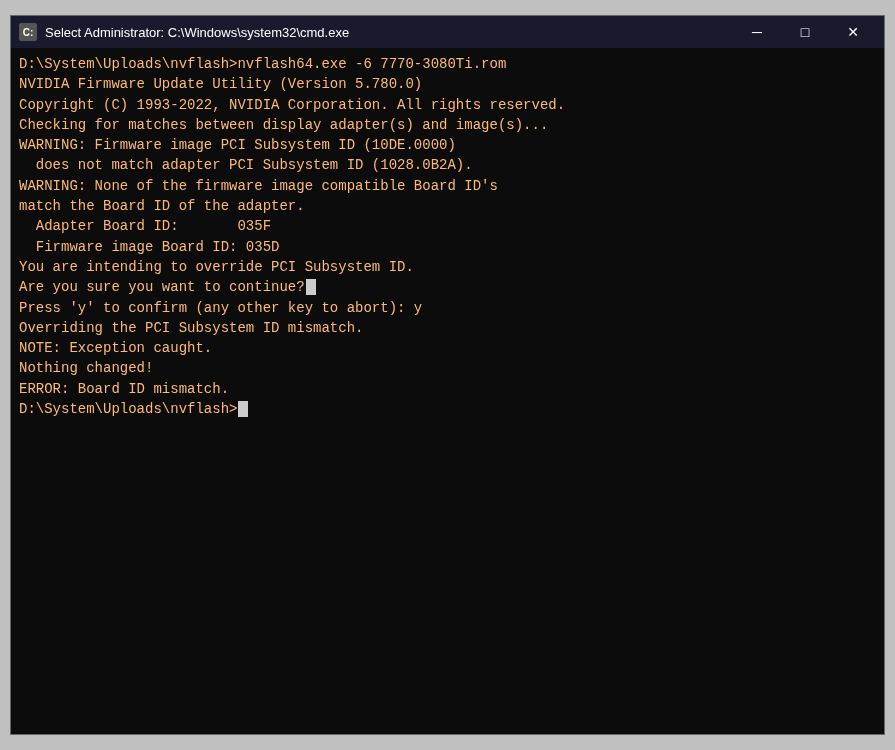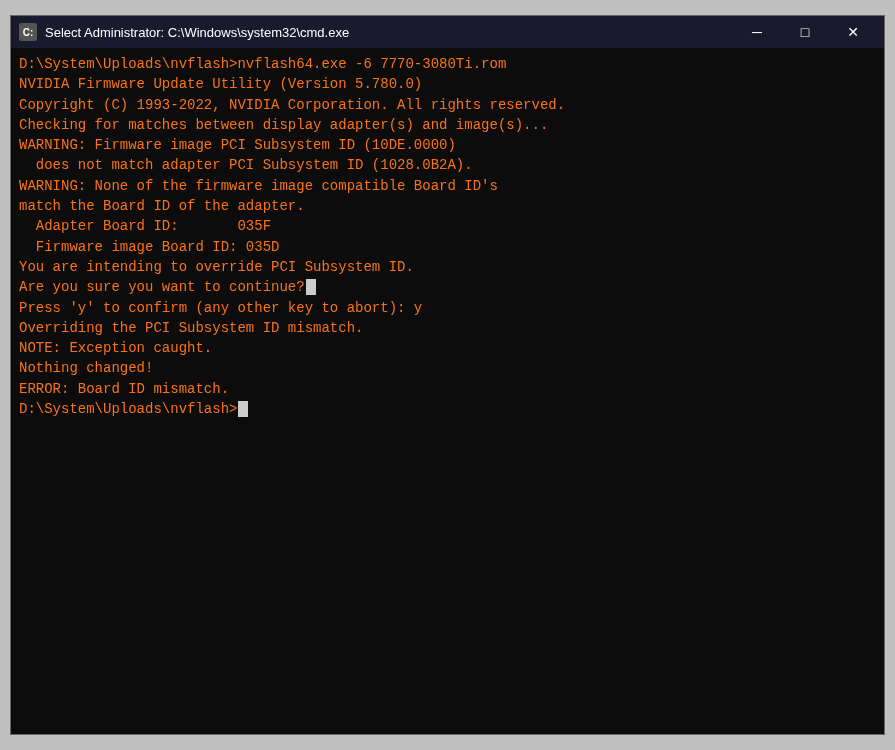--- a/index.html
+++ b/index.html
@@ -92,21 +92,21 @@
       background: #2d2d2d;
     }
 
     .terminal-body::-webkit-scrollbar-thumb {
       background: #888;
     }
 
     .terminal-content {
       font-family: 'Courier New', Courier, monospace;
       font-size: 14px;
-      color: #f97316;
+      color: #fdba74;
       line-height: 1.45;
       white-space: pre;
     }
 
     .cursor-block {
       display: inline-block;
       width: 10px;
       height: 16px;
       background: #cccccc;
       vertical-align: text-bottom;

